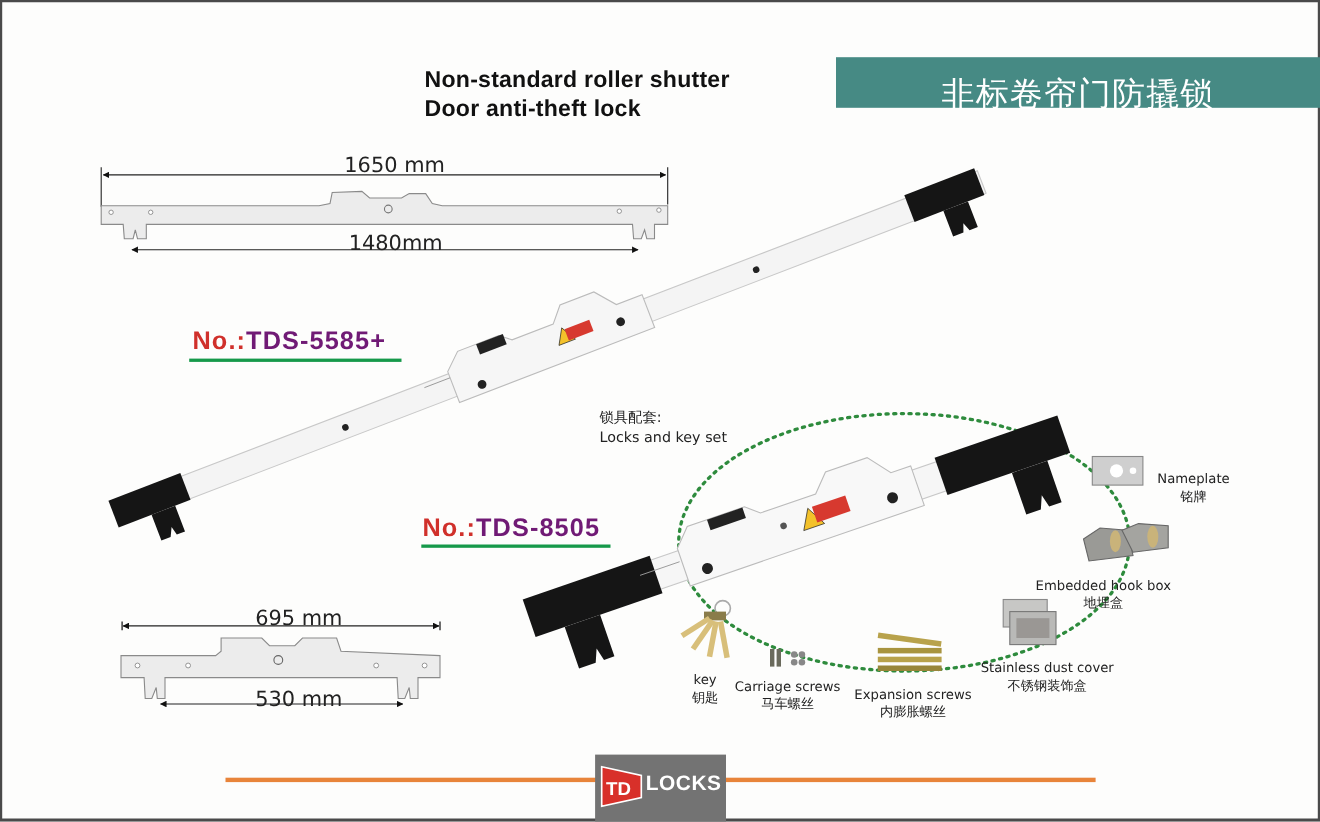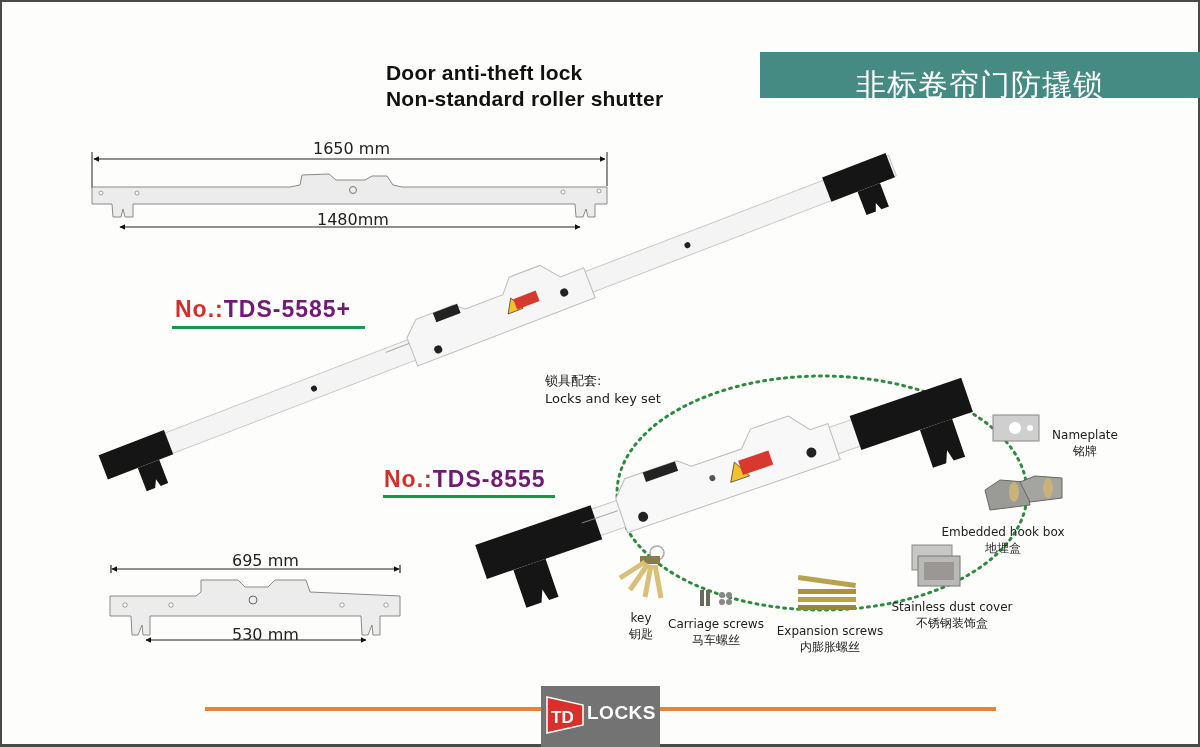--- a/index.html
+++ b/index.html
@@ -2,21 +2,21 @@
 <html><head>
 <meta charset="utf-8">
 <style>
   * { margin:0; padding:0; box-sizing:border-box; }
   html, body { width:1200px; height:747px; overflow:hidden; background:#fdfdfc; }
   body { position:relative; font-family:"Liberation Sans", "DejaVu Sans", sans-serif; color:#1a1a1a; }
   .frame { position:absolute; left:0; top:0; width:1200px; height:747px; border:2px solid #4a4a4a; border-bottom:3px solid #4a4a4a; pointer-events:none; }
   .title-en { position:absolute; left:386px; top:60px; font-weight:bold; font-size:21px; line-height:26px; letter-spacing:0.2px; color:#111; }
   .title-cn-box { position:absolute; left:760px; top:52px; width:440px; height:46px; background:#468a84; }
   .title-cn { position:absolute; left:0; right:0; top:13px; text-align:center; color:#fff; font-size:30px; font-family:"DejaVu Sans", sans-serif; letter-spacing:1px; }
-  .dim-label { position:absolute; font-size:16px; color:#222; font-family:"DejaVu Sans", sans-serif; }
+  .dim-label { position:absolute; font-size:19px; color:#222; font-family:"DejaVu Sans", sans-serif; }
   .model { position:absolute; font-weight:bold; font-size:23px; letter-spacing:1px; }
   .model .prefix { color:#d0302b; }
   .model .num { color:#701a75; }
   .model-underline { position:absolute; height:3px; background:#16994a; }
   .caption { position:absolute; font-size:12px; color:#222; text-align:center; font-family:"DejaVu Sans", sans-serif; line-height:16px; }
   .set-label { position:absolute; left:545px; top:372px; font-size:13px; line-height:18px; color:#222; font-family:"DejaVu Sans", sans-serif; }
   .orange-line { position:absolute; top:707px; height:4px; background:#e8843a; }
   .logo { position:absolute; left:541px; top:686px; width:119px; height:61px; background:#737373; }
   .logo svg { position:absolute; left:0; top:0; }
   .logo-text { position:absolute; left:46px; top:16px; color:#fff; font-weight:bold; font-size:19px; letter-spacing:0.5px; }
@@ -129,39 +129,39 @@
     <line x1="645" y1="562" x2="620" y2="578" stroke="#d8bf7a" stroke-width="5"></line>
     <line x1="648" y1="564" x2="630" y2="590" stroke="#d8bf7a" stroke-width="5"></line>
     <line x1="651" y1="565" x2="645" y2="597" stroke="#d8bf7a" stroke-width="5"></line>
     <line x1="655" y1="565" x2="661" y2="598" stroke="#d8bf7a" stroke-width="5"></line>
   </g>
 </svg>
 
 <div class="frame"></div>
 
 <div class="title-en">
+  <div>Non-standard roller shutter</div>
   <div>Door anti-theft lock</div>
-  <div>Non-standard roller shutter</div>
 </div>
 <div class="title-cn-box">
   <div class="title-cn">非标卷帘门防撬锁</div>
 </div>
 
 <div class="dim-label" style="left:313px; top:139px;">1650 mm</div>
 <div class="dim-label" style="left:317px; top:210px;">1480mm</div>
 <div class="dim-label" style="left:232px; top:551px;">695 mm</div>
 <div class="dim-label" style="left:232px; top:625px;">530 mm</div>
 
 <div class="model" style="left:175px; top:296px;">
   <span class="prefix">No.:</span><span class="num">TDS-5585+</span>
 </div>
 <div class="model-underline" style="left:172px; top:326px; width:193px;"></div>
 
 <div class="model" style="left:384px; top:466px;">
-  <span class="prefix">No.:</span><span class="num">TDS-8555</span>
+  <span class="prefix">No.:</span><span class="num">TDS-8505</span>
 </div>
 <div class="model-underline" style="left:383px; top:495px; width:172px;"></div>
 
 <div class="set-label">
   <div>锁具配套:</div>
   <div>Locks and key set</div>
 </div>
 
 <div class="caption" style="left:1045px; top:427px; width:80px;">
   <div>Nameplate</div>

